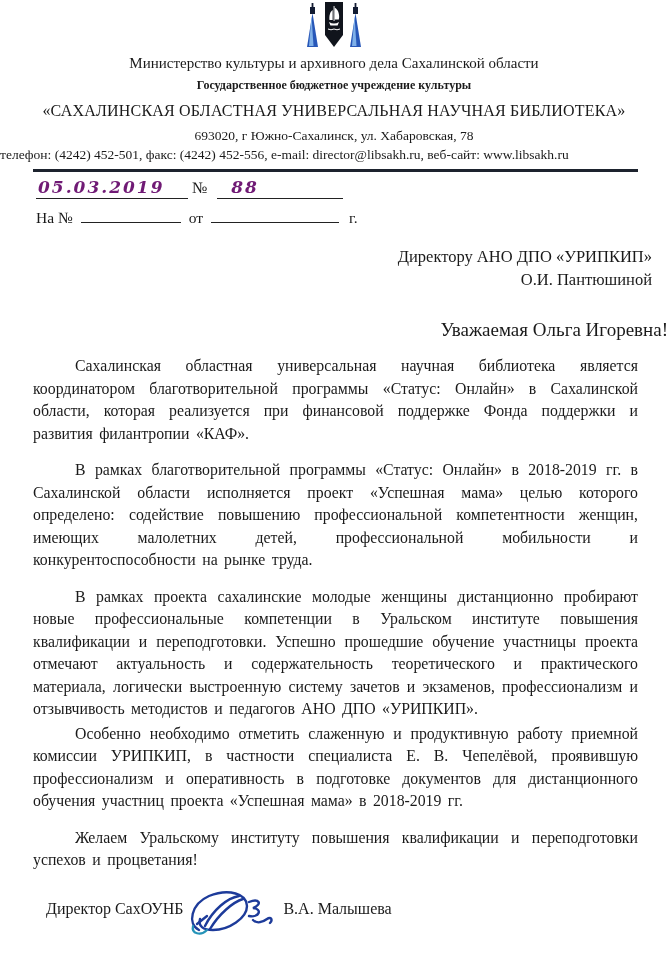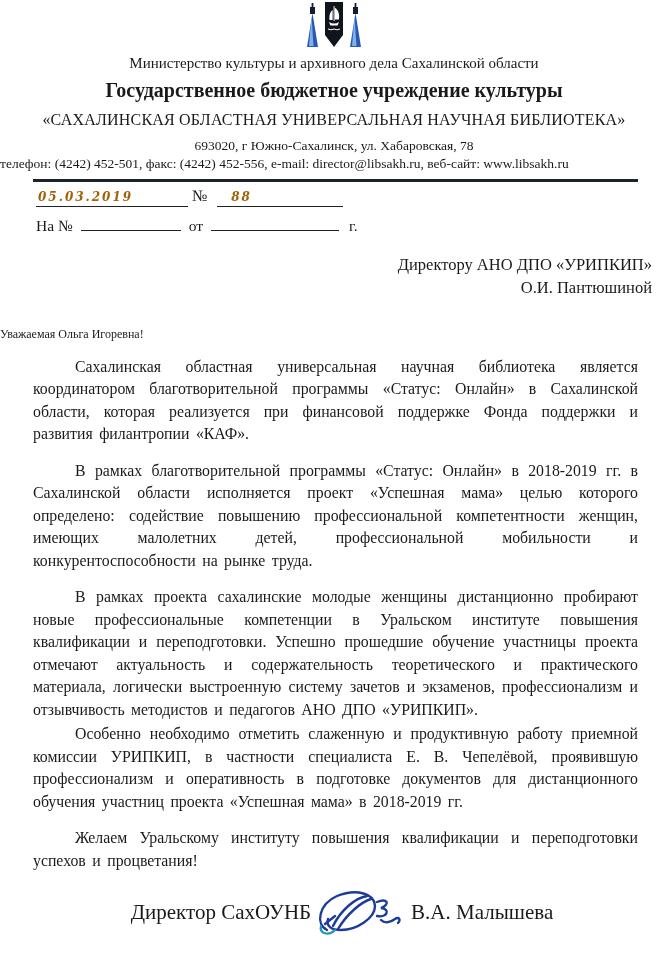--- a/index.html
+++ b/index.html
@@ -2,48 +2,48 @@
 <html lang="ru"><head>
 <meta charset="utf-8">
 <style>
   html,body { margin:0; padding:0; background:#ffffff; }
   .page {
     position:relative; width:668px; height:963px; background:#ffffff;
     font-family:"Liberation Serif", serif; color:#1a1a1a; overflow:hidden;
   }
   .emblem { text-align:center; padding-top:2px; height:46px; }
   .ministry  { text-align:center; font-size:15px;   line-height:1.15; margin-top:7px; }
-  .org-type  { text-align:center; font-size:20px; line-height:1.15; margin-top:7px; font-weight:bold; }
+  .org-type  { text-align:center; font-size:12px; line-height:1.15; margin-top:7px; font-weight:bold; }
   .org-name  { text-align:center; font-size:16px;   line-height:1.15; margin-top:9px; font-weight:normal; letter-spacing:.2px; }
   .address   { text-align:center; font-size:13.5px; line-height:1.15; margin-top:8px; }
   .contacts  { text-align:left; font-size:13.5px; line-height:1.15; margin-top:3px; }
   .rule { margin:7px 30px 0 33px; border-top:3.5px solid #1d232e; }
 
   .ref-row { margin:5px 0 0 36px; font-size:16px; white-space:nowrap; }
   .hw { font-family:"DejaVu Serif", serif; font-style:italic; font-weight:bold;
-        color:#a16207; font-size:12px; letter-spacing:2px; }
+        color:#701a75; font-size:17px; letter-spacing:2px; }
   .date-cell { display:inline-block; width:150px; border-bottom:1.5px solid #222; padding:0 0 1px 2px; }
   .num-sign  { margin:0 10px 0 4px; }
   .num-cell  { display:inline-block; width:112px; border-bottom:1.5px solid #222; padding:0 0 1px 14px; }
 
   .reply-row { margin:8px 0 0 36px; font-size:15.5px; }
   .blank { display:inline-block; border-bottom:1.2px solid #222; height:15px; vertical-align:baseline; }
   .b1 { width:100px; margin:0 8px; }
   .b2 { width:128px; margin:0 10px 0 8px; }
 
   .recipient { margin:18px 16px 0 0; text-align:right; font-size:16.5px; line-height:23px; }
 
-  .salutation { text-align:left; margin-top:28px; font-size:12px; }
+  .salutation { text-align:right; margin-top:28px; font-size:19px; }
 
   .para { margin:14px 30px 0 33px; font-size:15.8px; line-height:22.5px;
           text-align:justify; text-indent:42px; word-spacing:2.5px; }
   .para.tight { margin-top:2px; }
 
-  .sig-row { margin:28px 30px 0 46px; display:flex; justify-content:center;
-             align-items:flex-start; font-size:21px; }
+  .sig-row { margin:28px 30px 0 46px; display:flex; justify-content:flex-start;
+             align-items:flex-start; font-size:16px; }
   .sig-mark { margin-top:-14px; }
 </style>
 </head>
 <body>
 
 <div class="page">
 
   <div class="emblem">
     <svg width="72" height="46" viewBox="0 0 72 46" aria-hidden="true">
 

